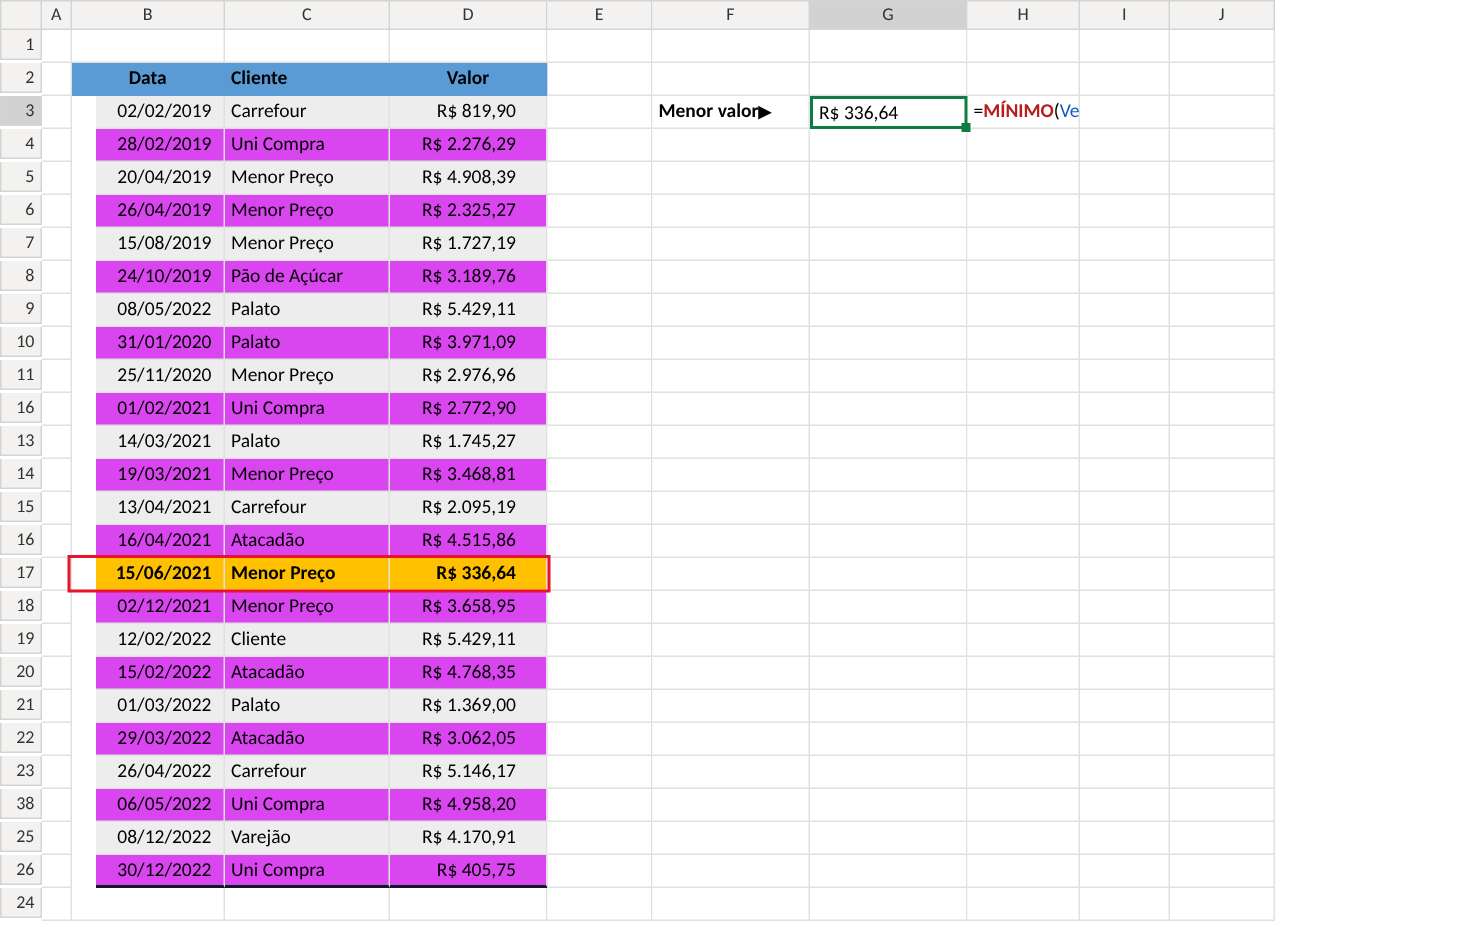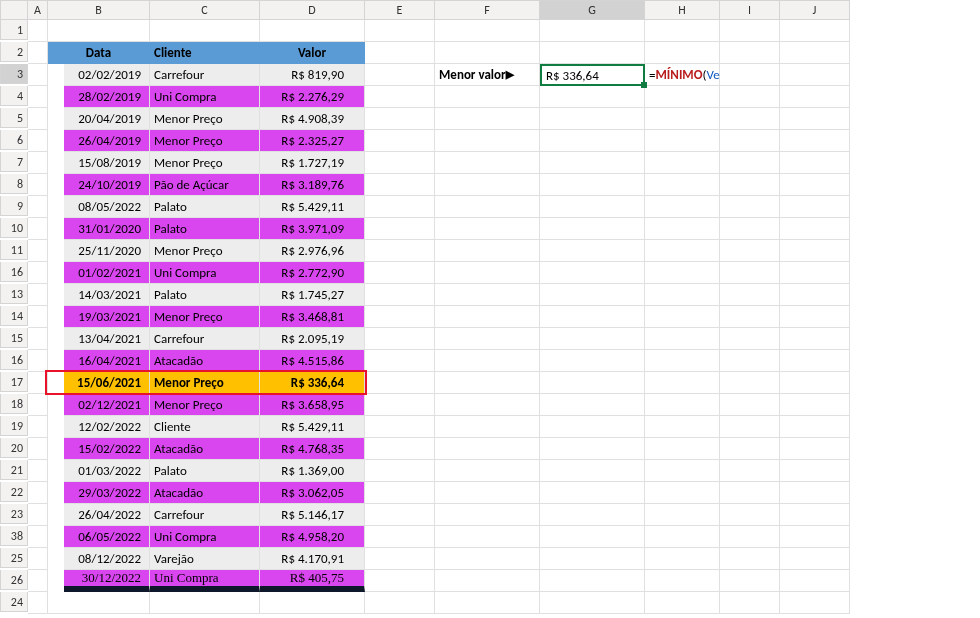--- a/index.html
+++ b/index.html
@@ -83,21 +83,21 @@
     width: 6px;
     height: 6px;
     background: #107c41;
   }
   .formula-wrap {
     font-family: Calibri, Arial, sans-serif;
   }
   .f-eq { color: #000; }
   .f-fn { color: #b91c1c; font-weight: bold;}
   .f-arg { color: #0d5bbf;}
-  .tbl-bottom { border-bottom: 6px solid #0f172a; font-family: Liberation Serif, serif; }
+  .tbl-bottom { border-bottom: 2px solid #0f172a; }
   .sel-row-header { background:#d2d2d2; }
   .sel-col-header { background:#d2d2d2; }
 </style>
 </head>
 <body>
 
 <div class="sheet" id="sheet">
     <div class="corner"></div>
     <div class="col-header">A</div>
     <div class="col-header">B</div>

